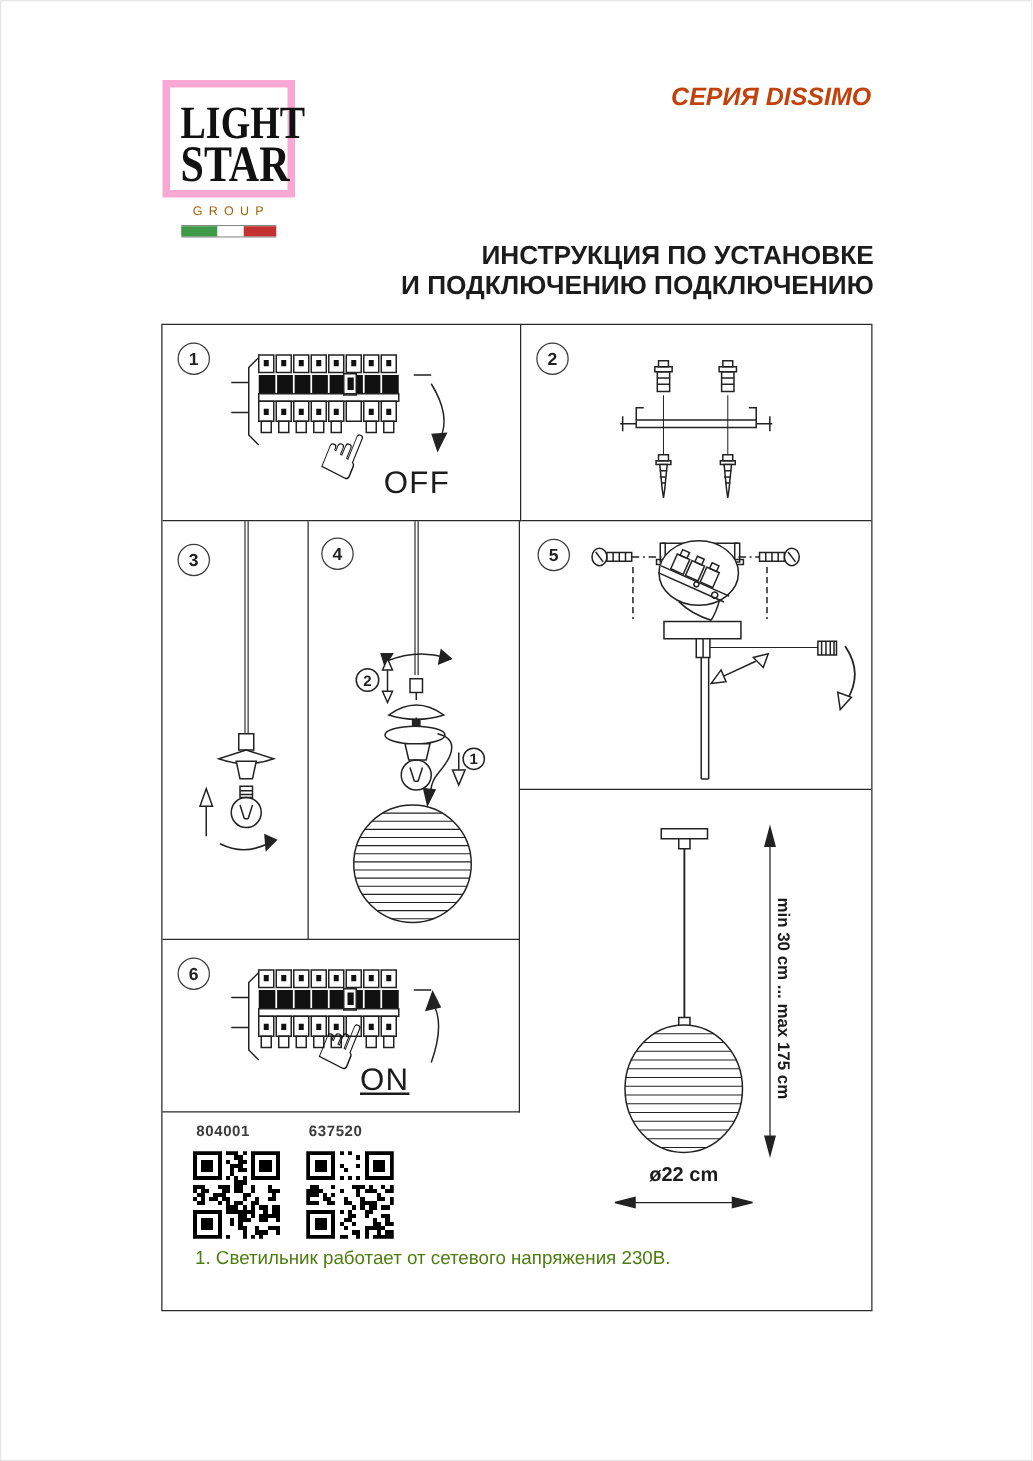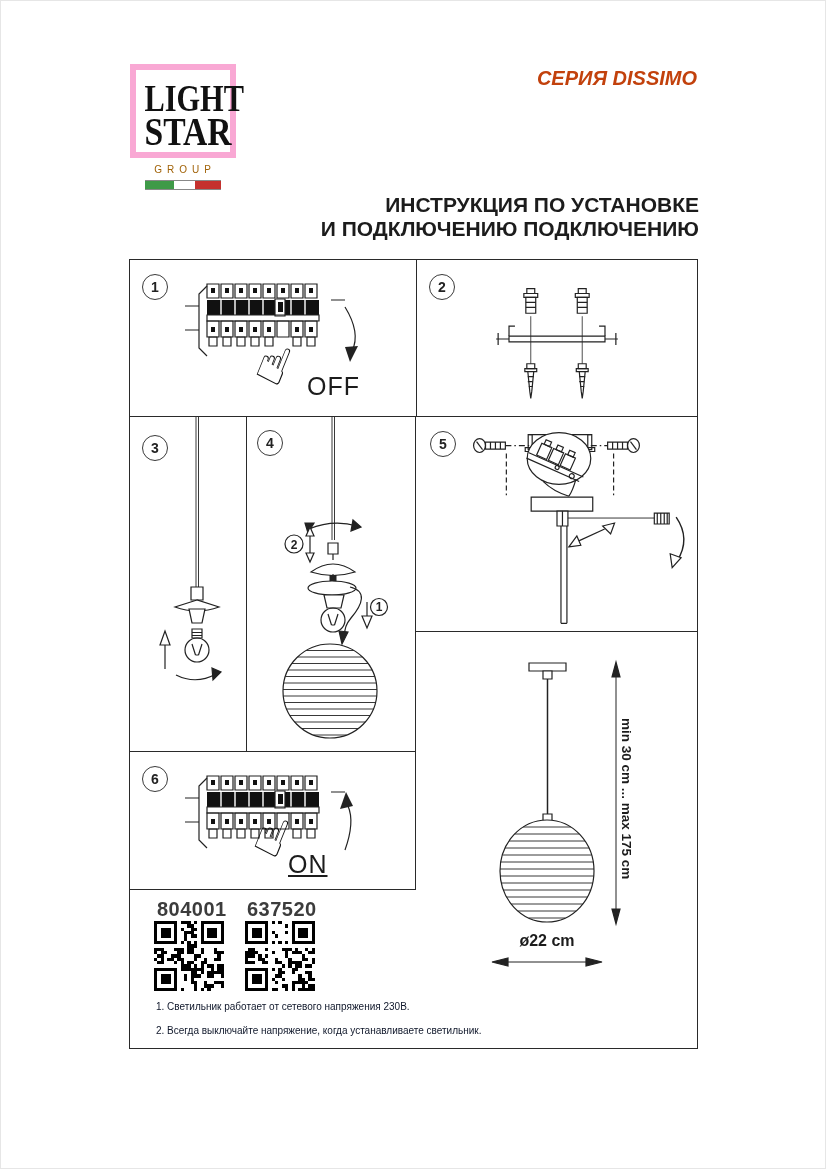--- a/index.html
+++ b/index.html
@@ -28,23 +28,23 @@
   .panel{position:absolute;box-sizing:border-box;}
   .b-r{border-right:1px solid #2a2a2a;}
   .b-b{border-bottom:1px solid #2a2a2a;}
   .step-num{position:absolute;width:24px;height:24px;border:1.6px solid #3a3a3a;border-radius:50%;
         text-align:center;line-height:24px;font-size:14px;font-weight:bold;color:#222;background:#fff;}
   .hand{position:absolute;font-family:"DejaVu Sans",sans-serif;color:#111;line-height:1;}
   .switch-label{position:absolute;font-size:25px;letter-spacing:1px;color:#1c1c1c;}
   svg.art{position:absolute;overflow:visible;}
   svg.art *{vector-effect:non-scaling-stroke;}
   .lineart{stroke:#222;fill:none;stroke-width:1.2;}
-  .qr-label{position:absolute;font-size:20px;font-weight:bold;letter-spacing:0.5px;color:#3c3c3c;}
+  .qr-label{position:absolute;font-size:12px;font-weight:bold;letter-spacing:0.5px;color:#3c3c3c;}
   .qr{position:absolute;width:70px;height:70px;}
-  .notes{position:absolute;left:26px;top:735px;width:530px;font-size:10px;line-height:24px;color:#0f172a;}
+  .notes{position:absolute;left:26px;top:735px;width:530px;font-size:15px;line-height:24px;color:#4d7c0f;}
   .dim-rot{position:absolute;left:218px;top:86px;transform:rotate(90deg);transform-origin:0 0;
         white-space:nowrap;font-size:13.5px;font-weight:bold;color:#1c1c1c;}
   .dim-dia{position:absolute;left:81px;top:300px;width:100px;text-align:center;
         font-size:16px;font-weight:bold;color:#1c1c1c;}
   svg text{font-family:"Liberation Sans",sans-serif;font-size:12px;font-weight:bold;fill:#222;text-anchor:middle;}
 </style>
 </head>
 <body>
 
 <div class="page">
@@ -661,17 +661,16 @@
           <rect x="16" y="20" width="1" height="1" fill="#000"></rect>
           <rect x="17" y="20" width="1" height="1" fill="#000"></rect>
           <rect x="18" y="20" width="1" height="1" fill="#000"></rect>
           <rect x="19" y="20" width="1" height="1" fill="#000"></rect>
           <rect x="20" y="20" width="1" height="1" fill="#000"></rect>
         </svg>
     </div>
 
     <div class="notes">
       <div>1. Светильник работает от сетевого напряжения 230В.</div>
-      <div>2. Всегда выключайте напряжение, когда устанавливаете светильник.</div>
     </div>
 
   </div>
 </div>
 
 </body></html>

